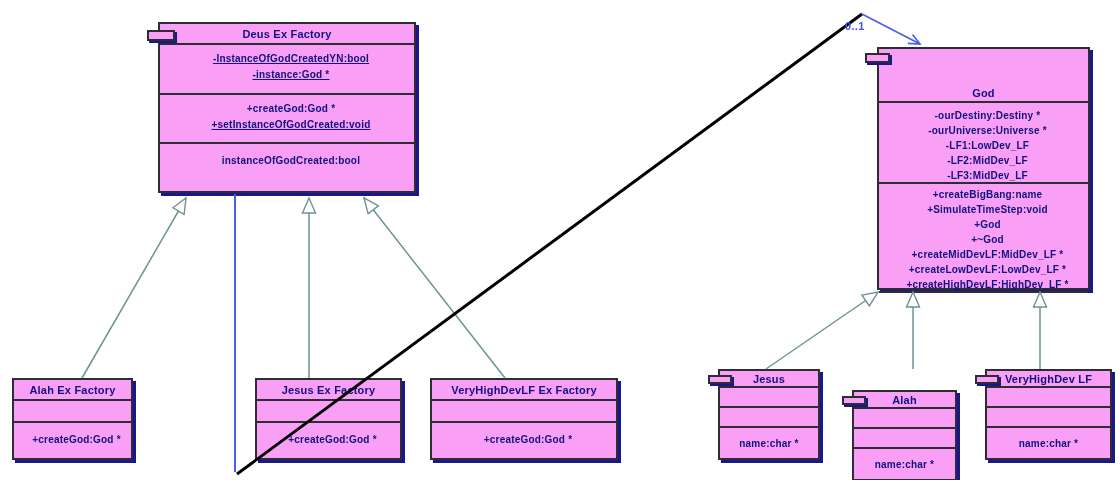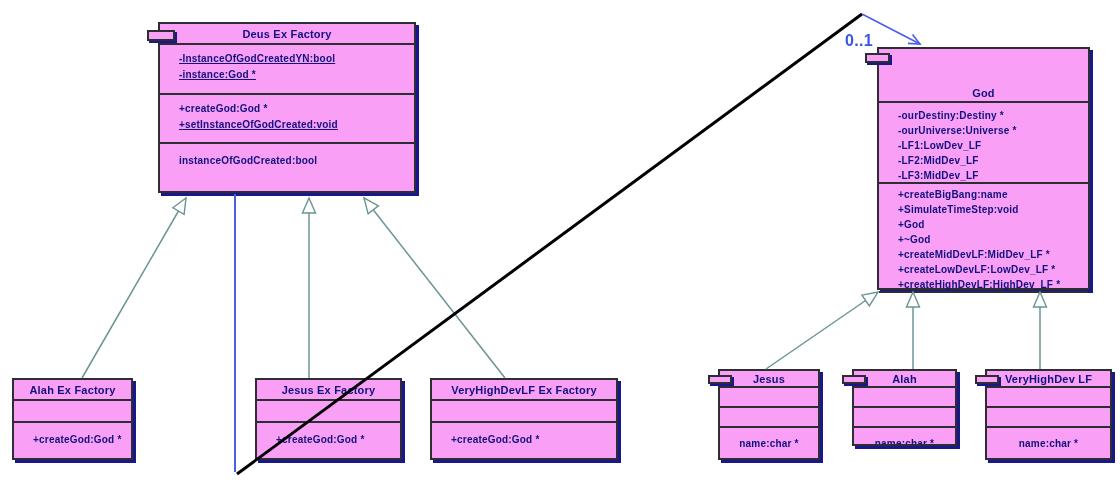--- a/index.html
+++ b/index.html
@@ -12,35 +12,35 @@
     box-shadow:3px 3px 0 #18188c;box-sizing:border-box;
     display:flex;flex-direction:column;z-index:1;
   }
   .uml-title{
     text-align:center;font-size:11px;letter-spacing:.2px;
     border-bottom:2px solid #2d2d34;display:flex;align-items:center;justify-content:center;
     flex:0 0 auto;box-sizing:border-box;
   }
   .comp{
     border-bottom:2px solid #2d2d34;box-sizing:border-box;flex:0 0 auto;
-    font-size:10px;letter-spacing:.2px;padding-left:19px;overflow:hidden;
+    font-size:10px;letter-spacing:.2px;padding-left:8px;overflow:hidden;text-align:center;
   }
   .comp.last{border-bottom:none;flex:1 1 auto;}
   .member{line-height:16px;white-space:nowrap;}
   .member.u{text-decoration:underline;}
   .tab{
     position:absolute;background:#f9a0f6;border:2px solid #2d2d34;
     box-shadow:2px 2px 0 #18188c;z-index:2;box-sizing:border-box;
   }
   .tab.big{left:-13px;top:6px;width:28px;height:11px;}
   .tab.small{left:-12px;top:4px;width:24px;height:9px;}
   .connector-layer{position:absolute;left:0;top:0;z-index:5;pointer-events:none;}
   .mult-label{
-    position:absolute;left:845px;top:32px;z-index:6;
-    font-size:16px;color:#3a55e4;letter-spacing:.3px;
+    position:absolute;left:845px;top:20px;z-index:6;
+    font-size:11px;color:#3a55e4;letter-spacing:.3px;
   }
   .centered{text-align:center;padding-left:0;}
 </style>
 </head>
 <body>
 
 <div class="canvas">
 
   <div class="uml-class" style="left:158px;top:22px;width:258px;height:171px;">
     <span class="tab big"></span>
@@ -109,21 +109,21 @@
   <div class="uml-class" style="left:718px;top:369px;width:102px;height:91px;">
     <span class="tab small"></span>
     <div class="uml-title" style="height:17px;">Jesus</div>
     <div class="comp" style="height:20px;"></div>
     <div class="comp" style="height:20px;"></div>
     <div class="comp last centered" style="padding-top:8px;">
       <div class="member">name:char *</div>
     </div>
   </div>
 
-  <div class="uml-class" style="left:852px;top:369px;width:105px;height:77px;">
+  <div class="uml-class" style="left:852px;top:390px;width:105px;height:91px;">
     <span class="tab small"></span>
     <div class="uml-title" style="height:17px;">Alah</div>
     <div class="comp" style="height:20px;"></div>
     <div class="comp" style="height:20px;"></div>
     <div class="comp last centered" style="padding-top:8px;">
       <div class="member">name:char *</div>
     </div>
   </div>
 
   <div class="uml-class" style="left:985px;top:369px;width:127px;height:91px;">

